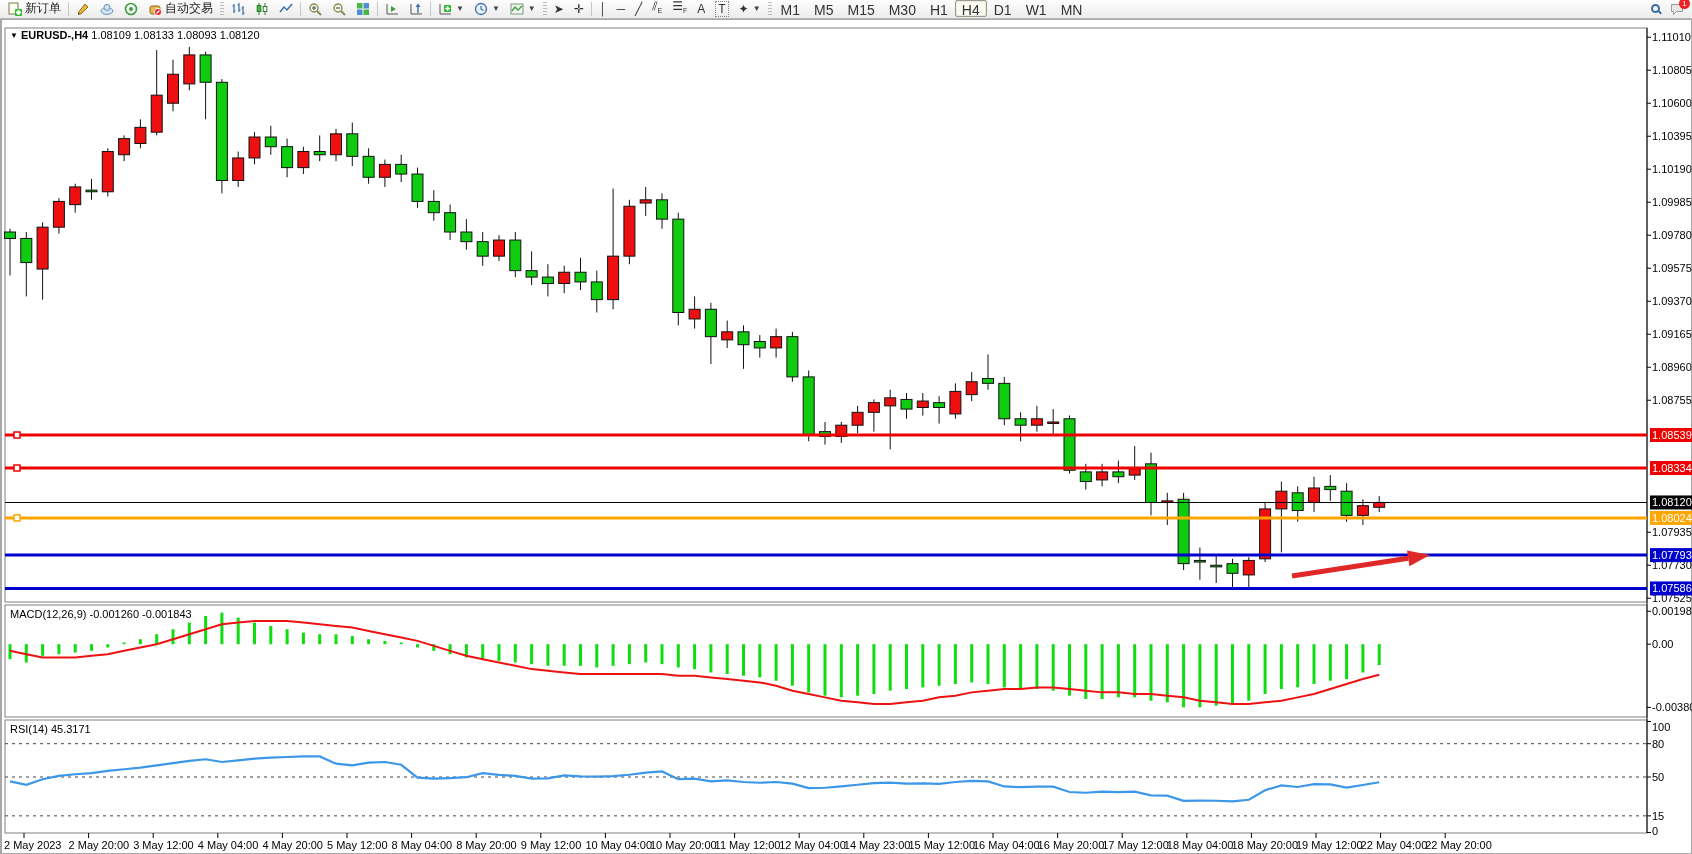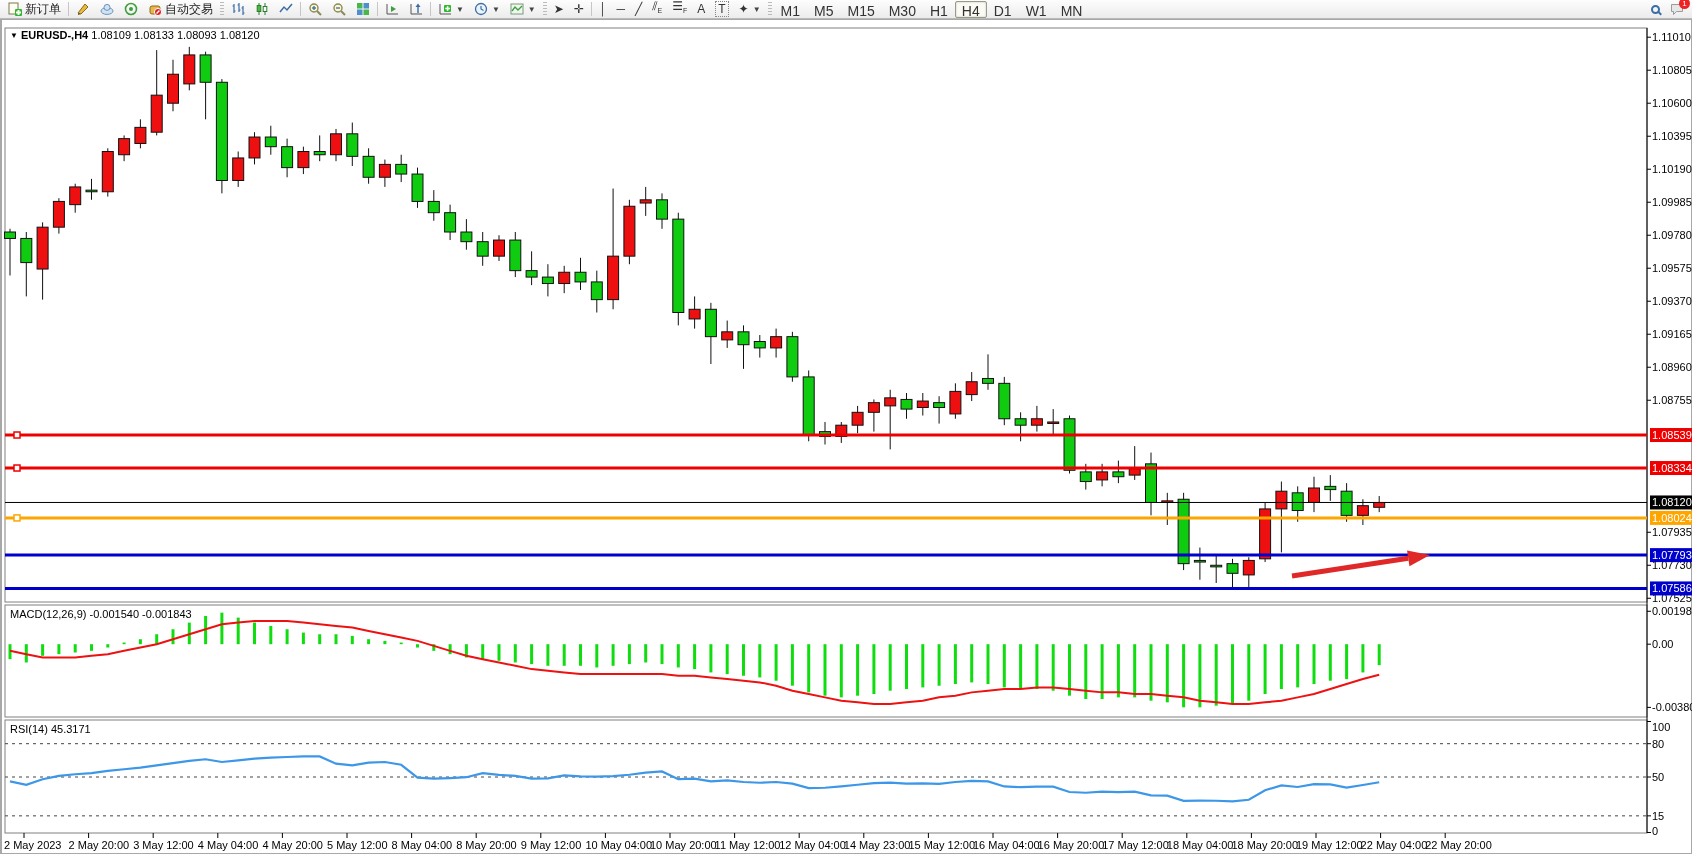--- a/index.html
+++ b/index.html
@@ -1,21 +1,21 @@
 <!DOCTYPE html>
 <html><head>
 <meta charset="utf-8">
 <style>
   * { box-sizing: border-box; margin: 0; padding: 0; }
   html,body { width:1692px; height:854px; overflow:hidden;
     font-family:"Liberation Sans", sans-serif; background:#f0f0f0; }
   
   .toolbar { position:absolute; top:0; left:0; width:1692px; height:19px;
     background:linear-gradient(#fdfdfd,#ececec); border-bottom:1px solid #b9b9b9;
-    display:flex; align-items:center; font-size:12px; color:#222; }
+    display:flex; align-items:flex-end; font-size:12px; color:#222; }
   .tgroup { display:flex; align-items:center; height:19px; padding:0 3px; }
   .tsep { width:1px; height:14px; background:#c6c6c6; margin:0 2px; }
   .grip { width:4px; height:14px; margin:0 2px;
     background:repeating-linear-gradient(#bbb 0 1px, transparent 1px 3px); }
   .tbtn { display:flex; align-items:center; gap:3px; padding:1px 4px; height:17px;
     border:1px solid transparent; border-radius:2px; cursor:default; white-space:nowrap; }
   .caret { font-size:8px; color:#444; margin-left:1px; }
   .ticon { width:14px; height:14px; display:inline-block; position:relative; }
   .tfbtn { padding:1px 6px; height:17px; font-size:14px; color:#333;
     border:1px solid transparent; border-radius:2px; }
@@ -252,21 +252,21 @@
     </div>
   </div>
 </div>
 
 <div class="chart-window">
   <div class="pane-label" id="title-row">
     <span style="font-size:8px;vertical-align:1px;">▼</span>
     <b>EURUSD-,H4</b>
     <span>1.08109 1.08133 1.08093 1.08120</span>
   </div>
-  <div class="pane-label" id="macd-label" style="left:8px;top:588px;">MACD(12,26,9) -0.001540 -0.001843</div>
+  <div class="pane-label" id="macd-label" style="left:8px;top:588px;">MACD(12,26,9) -0.001260 -0.001843</div>
   <div class="pane-label" id="rsi-label" style="left:8px;top:703px;">RSI(14) 45.3171</div>
   <svg id="chart-svg" width="1692" height="835" viewBox="0 19 1692 835">
       <g>
         <rect x="3" y="27" width="1642" height="574" fill="#ffffff" stroke="#808080" stroke-width="1"></rect>
         <rect x="3" y="604" width="1642" height="112" fill="#ffffff" stroke="#808080" stroke-width="1"></rect>
         <rect x="3" y="719" width="1642" height="113" fill="#ffffff" stroke="#808080" stroke-width="1"></rect>
         <line x1="1645" y1="27" x2="1645" y2="832" stroke="#000" stroke-width="1"></line>
       </g>
       <g>
         <line x1="1645" y1="36.21052631578963" x2="1649" y2="36.21052631578963" stroke="#000"></line>

